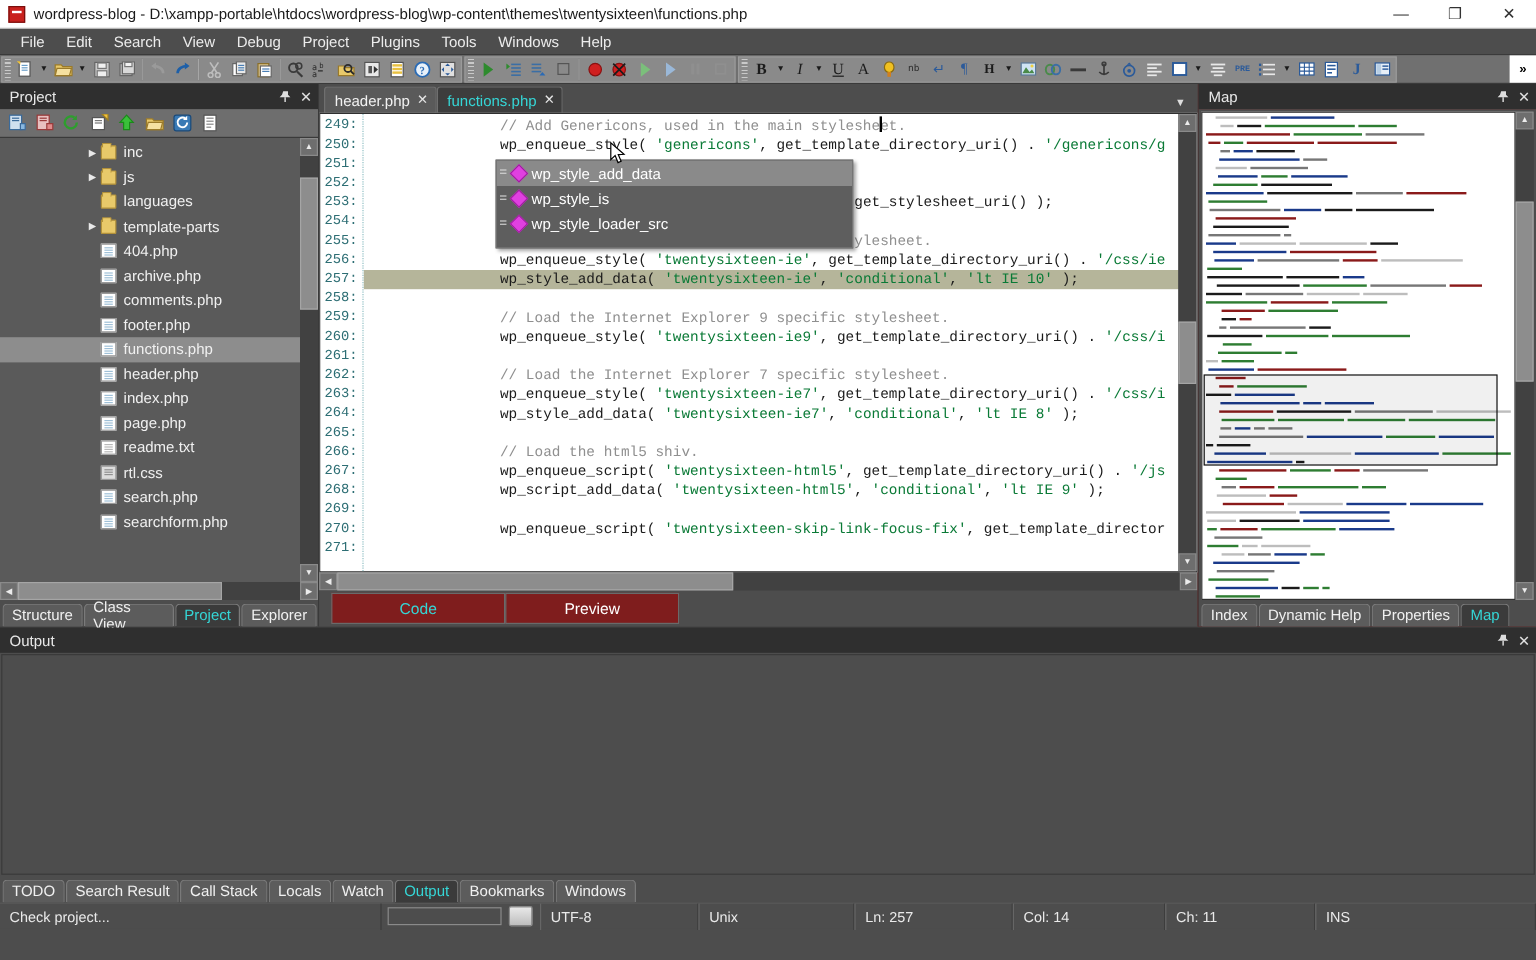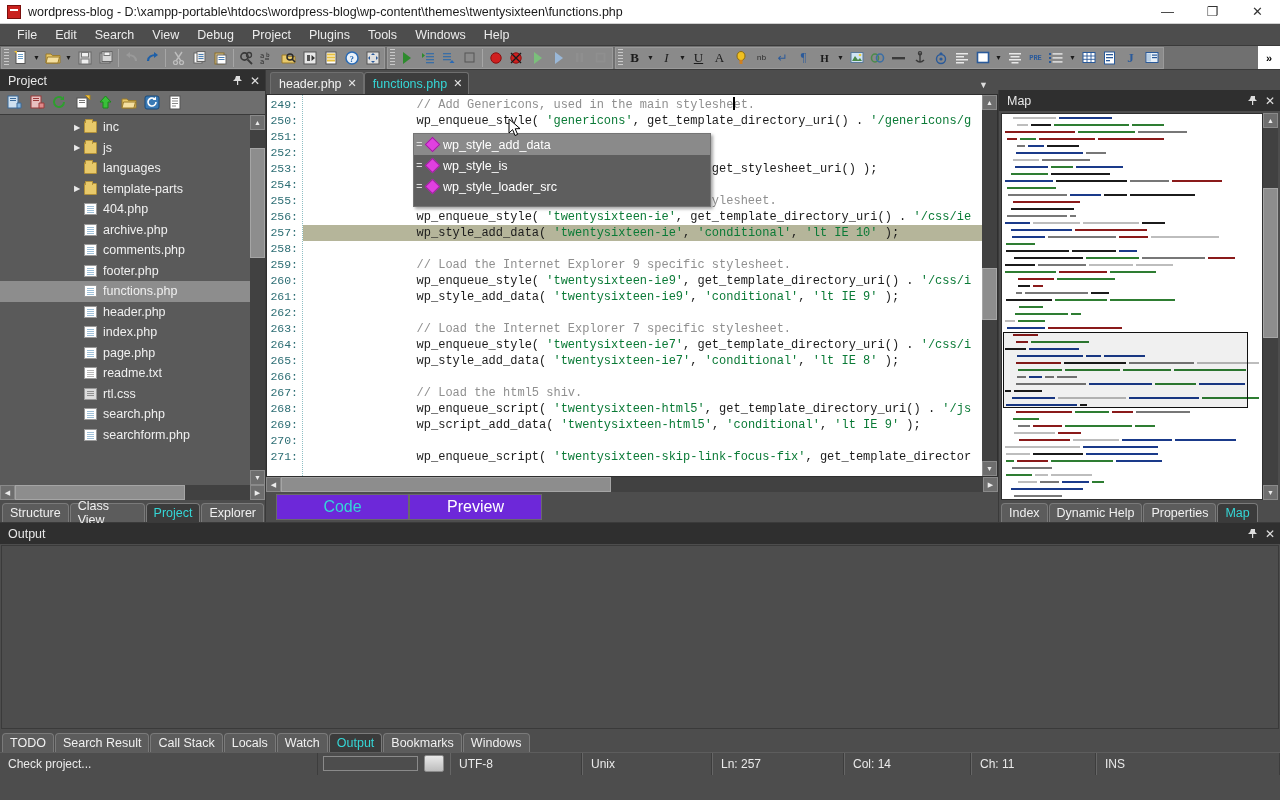--- a/index.html
+++ b/index.html
@@ -120,26 +120,26 @@
          border:1px solid #757575;box-shadow:2px 2px 3px rgba(0,0,0,.35);z-index:5;}
   .acrow{height:21px;display:flex;align-items:center;padding-left:2px;font-size:12.5px;color:#ffffff;cursor:default;}
   .acrow.sel{background:#8a8a8a;}
   .aceq{font-family:"Liberation Mono",monospace;font-size:11px;color:#dcdcdc;width:10px;}
   .acdia{width:11px;height:11px;background:#e040e0;transform:rotate(45deg);margin:0 5px 0 1px;
          border:1px solid #a020a0;flex:none;}
   .actext{white-space:nowrap;}
   #mousecursor{position:absolute;left:205px;top:23px;width:14px;height:20px;z-index:9;}
 
   #codepv{height:30px;background:#4d4d4d;display:flex;align-items:center;padding-left:10px;}
-  .cptab{width:133px;height:26px;display:flex;align-items:center;justify-content:center;
-         background:#6d28d9;border:1px solid #6a6a6a;font-size:16px;color:#ffffff;cursor:default;}
+  .cptab{width:145px;height:26px;display:flex;align-items:center;justify-content:center;
+         background:#7f1d1d;border:1px solid #6a6a6a;font-size:13px;color:#ffffff;cursor:default;}
   .cptab.active{color:#35d6d6;}
 
   
-  #right{width:282px;background:#7f1d1d;display:flex;flex-direction:column;border-left:1px solid #3a3a3a;margin-top:20px;}
+  #right{width:282px;background:#7f1d1d;display:flex;flex-direction:column;border-left:1px solid #3a3a3a;}
   #map-wrap{flex:1;display:flex;background:#4d4d4d;padding:2px 2px 0 2px;overflow:hidden;}
   #mapbody{flex:1;background:#ffffff;border:1px solid #2f2f2f;position:relative;overflow:hidden;}
   .mrow{height:7px;display:flex;align-items:center;padding-left:4px;}
   .mseg{height:2px;margin-right:3px;}
   #map-view{position:absolute;left:1px;right:14px;top:218px;height:76px;border:1px solid #111;background:rgba(0,0,0,0.06);}
 
   
   #output{height:230px;background:#4d4d4d;display:flex;flex-direction:column;border-top:1px solid #3a3a3a;}
   #output-body{flex:1;background:#4d4d4d;border:1px solid #3a3a3a;margin:1px;}
   #output-tabs{height:22px;background:#4d4d4d;display:flex;align-items:flex-end;padding-left:2px;}
@@ -728,21 +728,20 @@
             <div class="cl">&nbsp;</div>
             <div class="cl">        <span class="cmt">// Theme stylesheet.</span></div>
             <div class="cl">        wp_enqueue_style( <span class="str">'twentysixteen-style'</span>, get_stylesheet_uri() );</div>
             <div class="cl">&nbsp;</div>
             <div class="cl">        <span class="cmt">// Load the Internet Explorer specific stylesheet.</span></div>
             <div class="cl">        wp_enqueue_style( <span class="str">'twentysixteen-ie'</span>, get_template_directory_uri() . <span class="str">'/css/ie</span></div>
             <div class="cl hl">        wp_style_add_data( <span class="str">'twentysixteen-ie'</span>, <span class="str">'conditional'</span>, <span class="str">'lt IE 10'</span> );</div>
             <div class="cl">&nbsp;</div>
             <div class="cl">        <span class="cmt">// Load the Internet Explorer 9 specific stylesheet.</span></div>
             <div class="cl">        wp_enqueue_style( <span class="str">'twentysixteen-ie9'</span>, get_template_directory_uri() . <span class="str">'/css/i</span></div>
-            <div class="cl">        wp_style_add_data( <span class="str">'twentysixteen-ie9'</span>, <span class="str">'conditional'</span>, <span class="str">'lt IE 9'</span> );</div>
             <div class="cl">&nbsp;</div>
             <div class="cl">        <span class="cmt">// Load the Internet Explorer 7 specific stylesheet.</span></div>
             <div class="cl">        wp_enqueue_style( <span class="str">'twentysixteen-ie7'</span>, get_template_directory_uri() . <span class="str">'/css/i</span></div>
             <div class="cl">        wp_style_add_data( <span class="str">'twentysixteen-ie7'</span>, <span class="str">'conditional'</span>, <span class="str">'lt IE 8'</span> );</div>
             <div class="cl">&nbsp;</div>
             <div class="cl">        <span class="cmt">// Load the html5 shiv.</span></div>
             <div class="cl">        wp_enqueue_script( <span class="str">'twentysixteen-html5'</span>, get_template_directory_uri() . <span class="str">'/js</span></div>
             <div class="cl">        wp_script_add_data( <span class="str">'twentysixteen-html5'</span>, <span class="str">'conditional'</span>, <span class="str">'lt IE 9'</span> );</div>
             <div class="cl">&nbsp;</div>
             <div class="cl">        wp_enqueue_script( <span class="str">'twentysixteen-skip-link-focus-fix'</span>, get_template_director</div>

